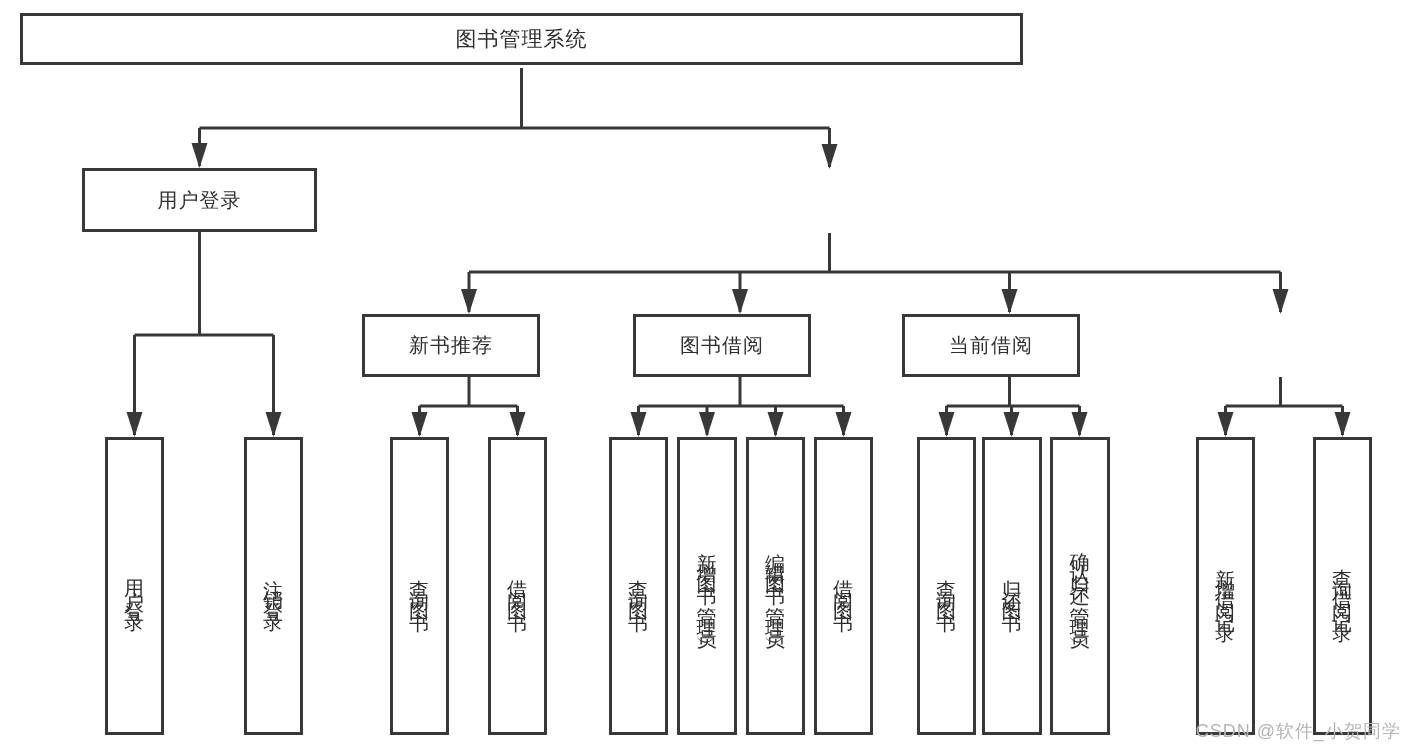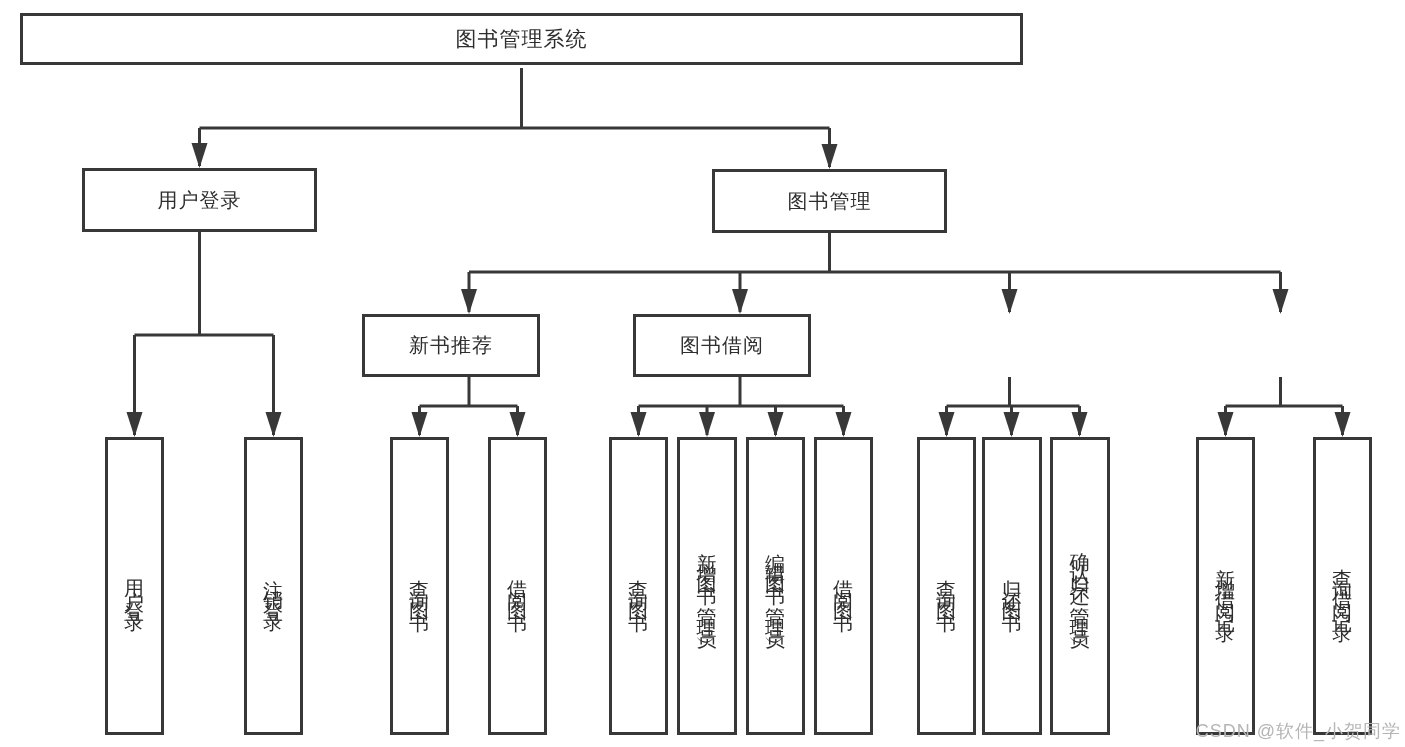--- a/index.html
+++ b/index.html
@@ -94,29 +94,29 @@
     </g>
   </svg>
 
   <div class="box root">
     <span>图书管理系统</span>
   </div>
 
   <div class="box lvl2" style="left:82px;">
     <span>用户登录</span>
   </div>
-  <div class="box lvl2" style="left:712px;top:169px;">
-    <span>图书管理</span>
-  </div>
 
   <div class="box lvl3" style="left:362px;">
     <span>新书推荐</span>
   </div>
   <div class="box lvl3" style="left:633px;">
     <span>图书借阅</span>
+  </div>
+  <div class="box lvl3" style="left:902px;">
+    <span>当前借阅</span>
   </div>
 
   <div class="box leaf" style="left:105px;">
     <span class="vtext">用户登录</span>
   </div>
   <div class="box leaf" style="left:244px;">
     <span class="vtext">注销登录</span>
   </div>
 
   <div class="box leaf" style="left:390px;">

